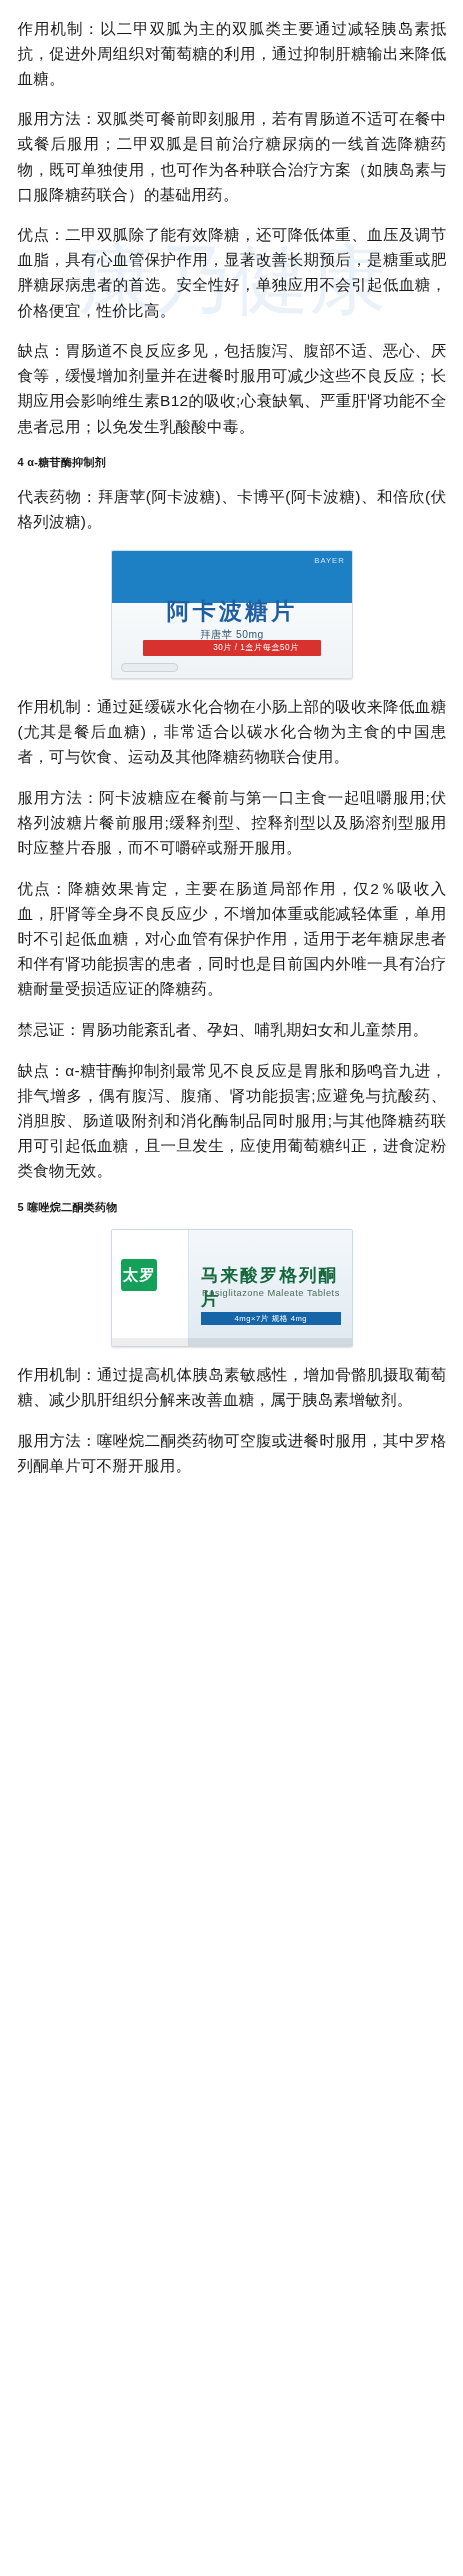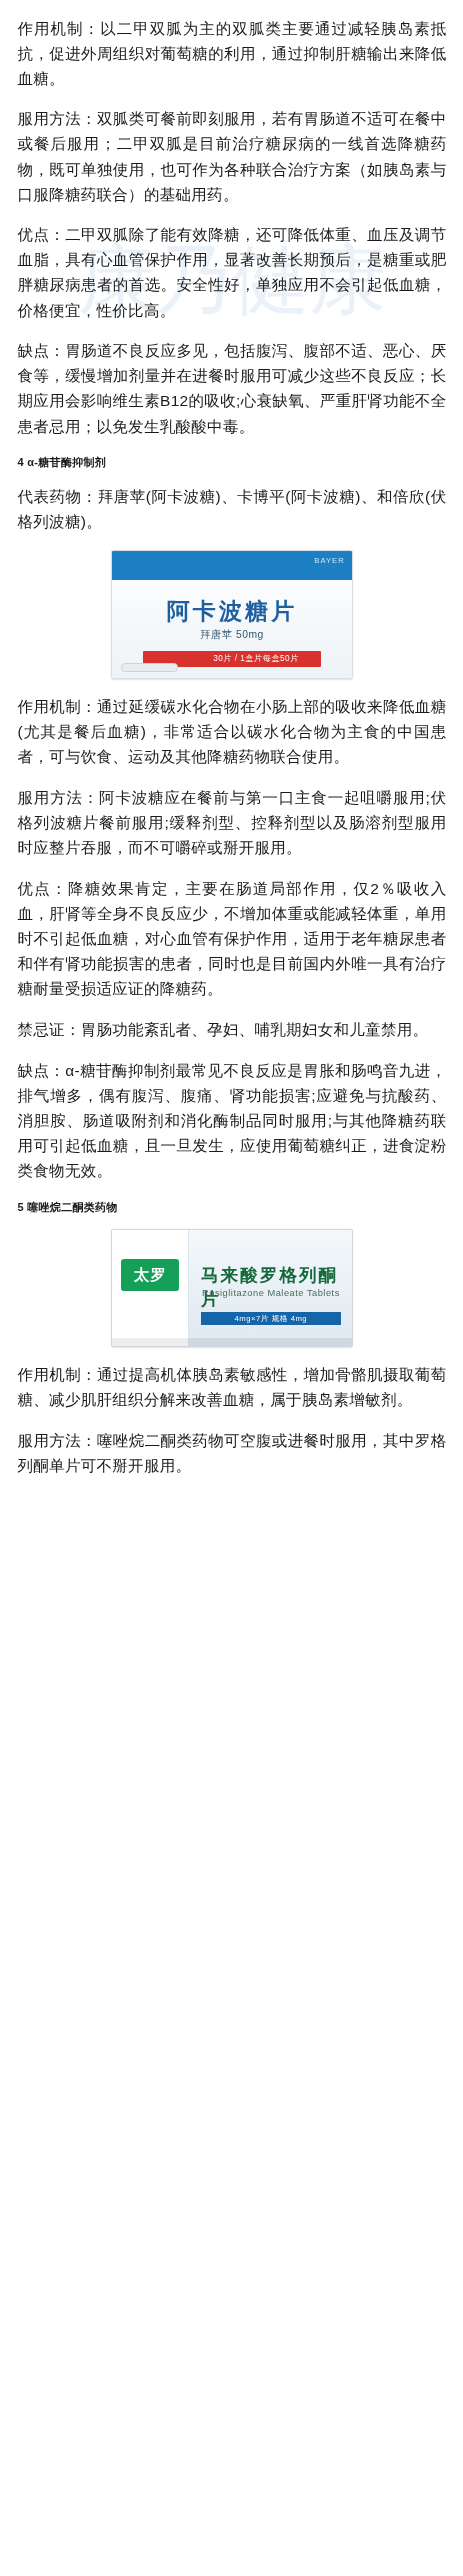--- a/index.html
+++ b/index.html
@@ -61,21 +61,21 @@
     background: linear-gradient(#ffffff, #eef3f6);
     border: 0.5px solid #d8dee3;
     border-radius: 2.1px;
     position: relative;
     overflow: hidden;
     box-shadow: 0 0.5px 1.5px rgba(0,0,0,0.12);
   }
   .box-acarbose .topband {
     position: absolute;
     top: 0; left: 0; right: 0;
-    height: 29px;
+    height: 52px;
     background: #1d7fc4;
   }
   .box-acarbose .topband .brandline {
     position: absolute;
     right: 7.2px; top: 5.2px;
     color: #cfe6f7;
     font-size: 7.7px;
     letter-spacing: 1px;
   }
   .box-acarbose .bigname {
@@ -92,21 +92,21 @@
     position: absolute;
     top: 77px; left: 0; right: 0;
     text-align: center;
     font-size: 10.3px;
     color: #33566f;
     letter-spacing: 0.5px;
   }
   .box-acarbose .redbar {
     position: absolute;
     left: 31px; right: 31px;
-    bottom: 11px;
+    bottom: 22px;
     height: 15.5px;
     background: #d8322f;
     border-radius: 1px;
     color: #fff;
     font-size: 8.2px;
     line-height: 15.5px;
     text-align: center;
     letter-spacing: 0.5px;
     padding-left: 48px;
   }
@@ -135,21 +135,21 @@
   .box-tzd .leftpanel {
     position: absolute;
     left: 0; top: 0; bottom: 0;
     width: 77px;
     background: #ffffff;
     border-right: 0.5px solid #dde4ea;
   }
   .box-tzd .logo {
     position: absolute;
     left: 9.3px; top: 29px;
-    width: 58px; height: 32px;
+    width: 36px; height: 32px;
     background: #15a05a;
     border-radius: 3.1px;
     color: #fff;
     font-size: 15.5px;
     font-weight: bold;
     line-height: 32px;
     text-align: center;
     letter-spacing: 1px;
   }
   .box-tzd .rname {

